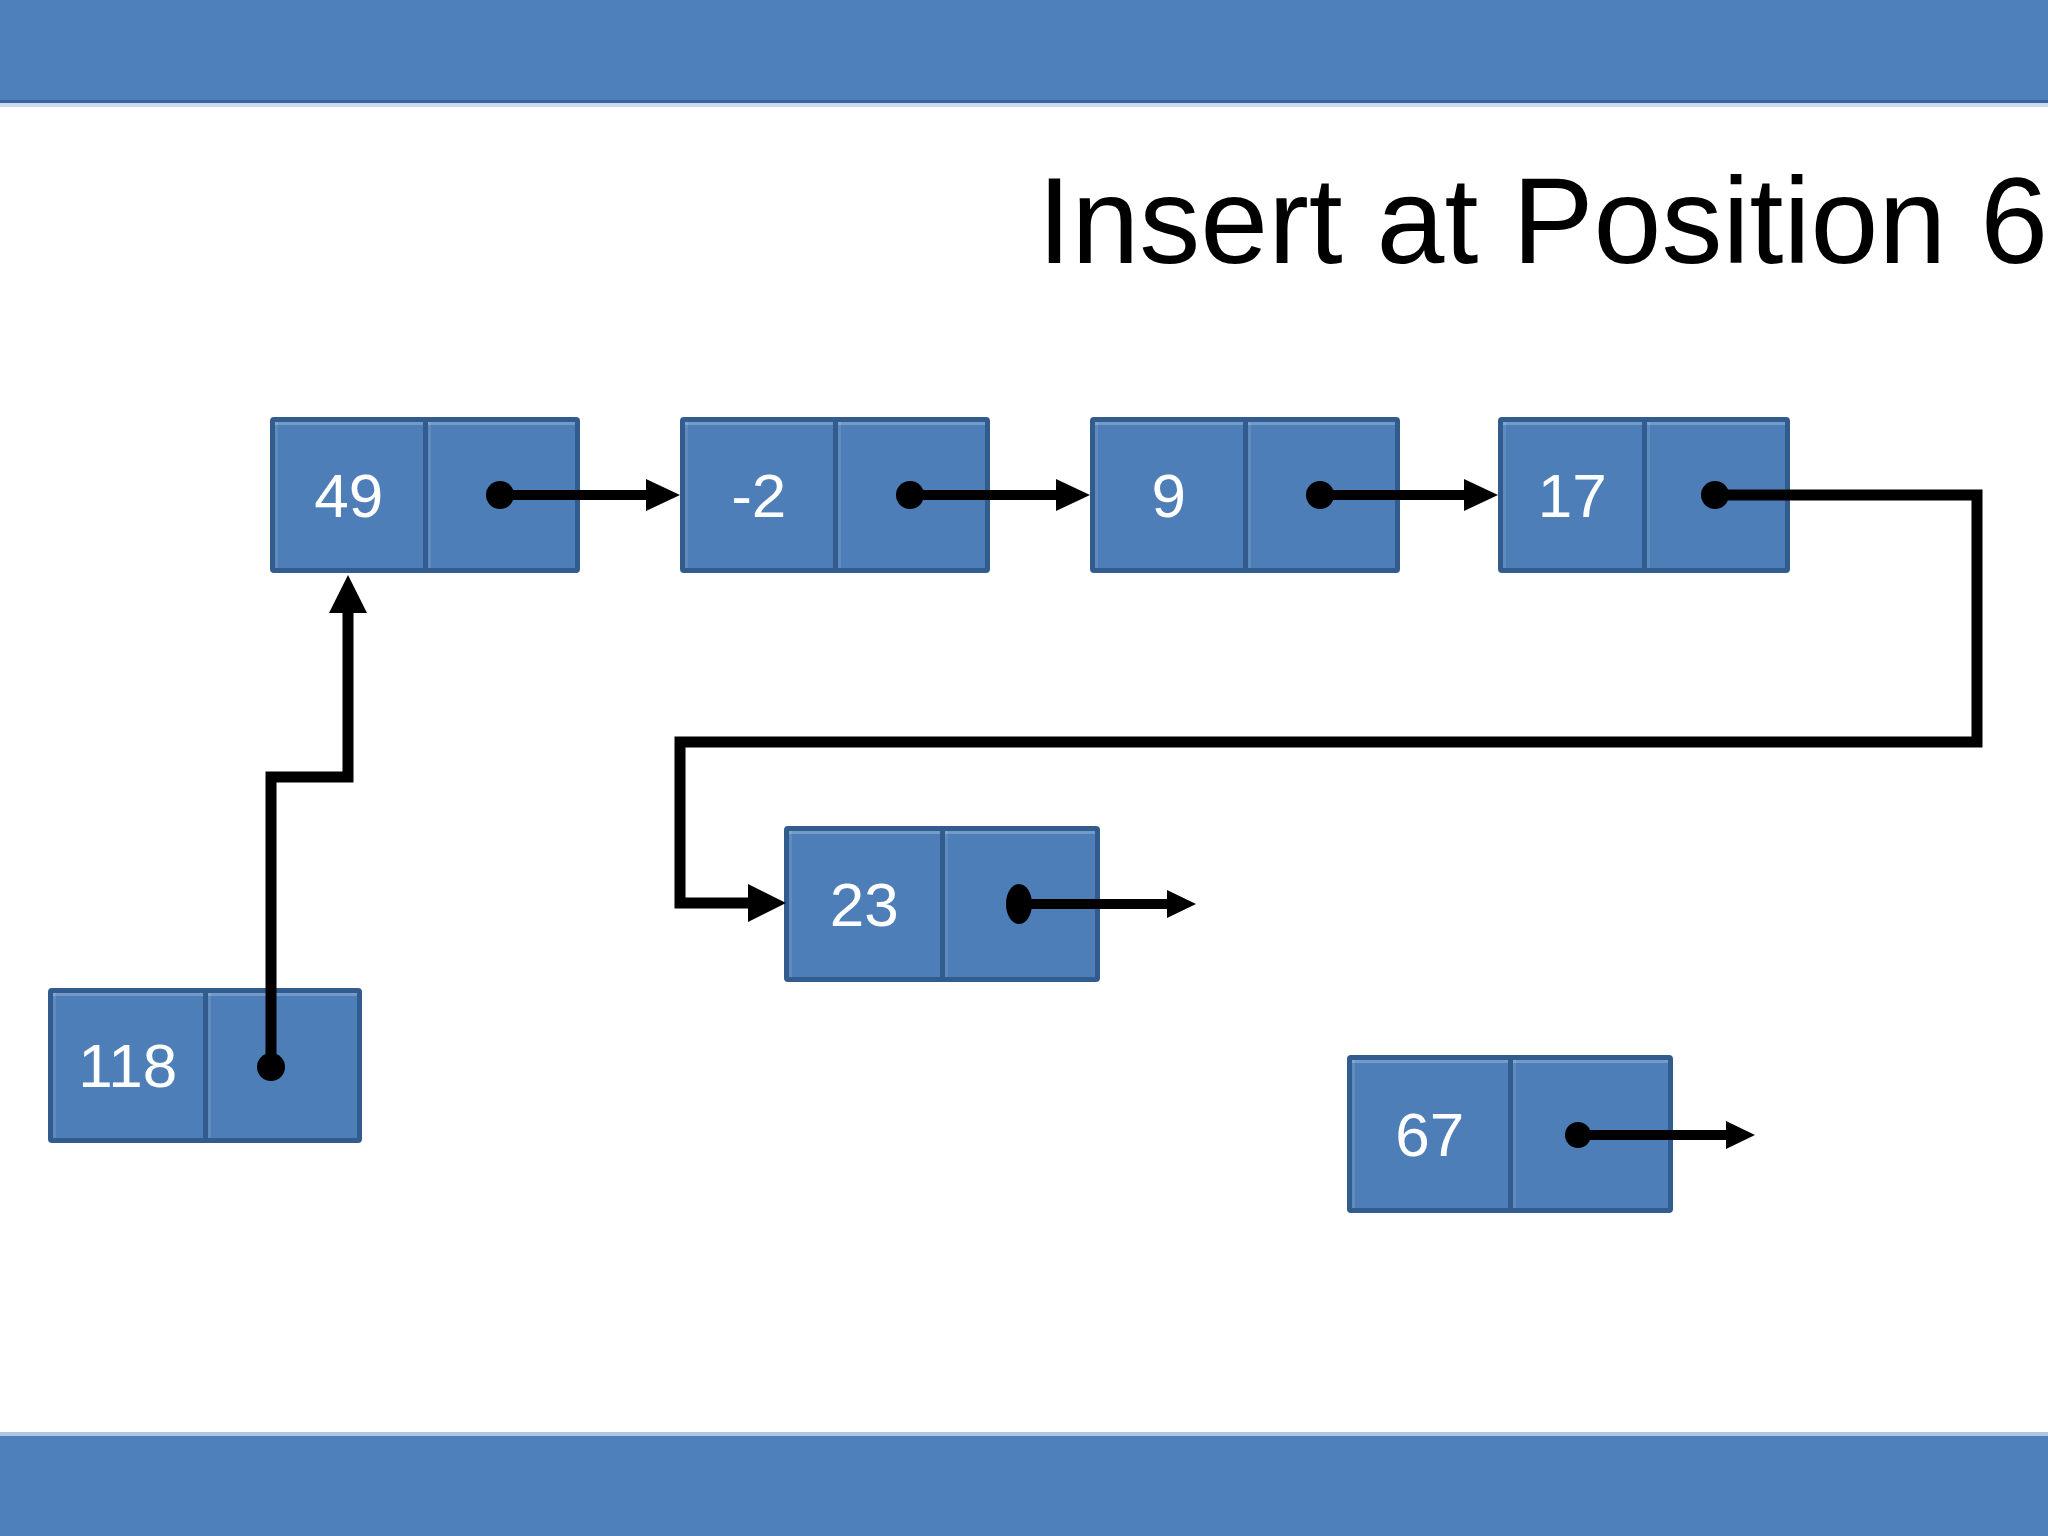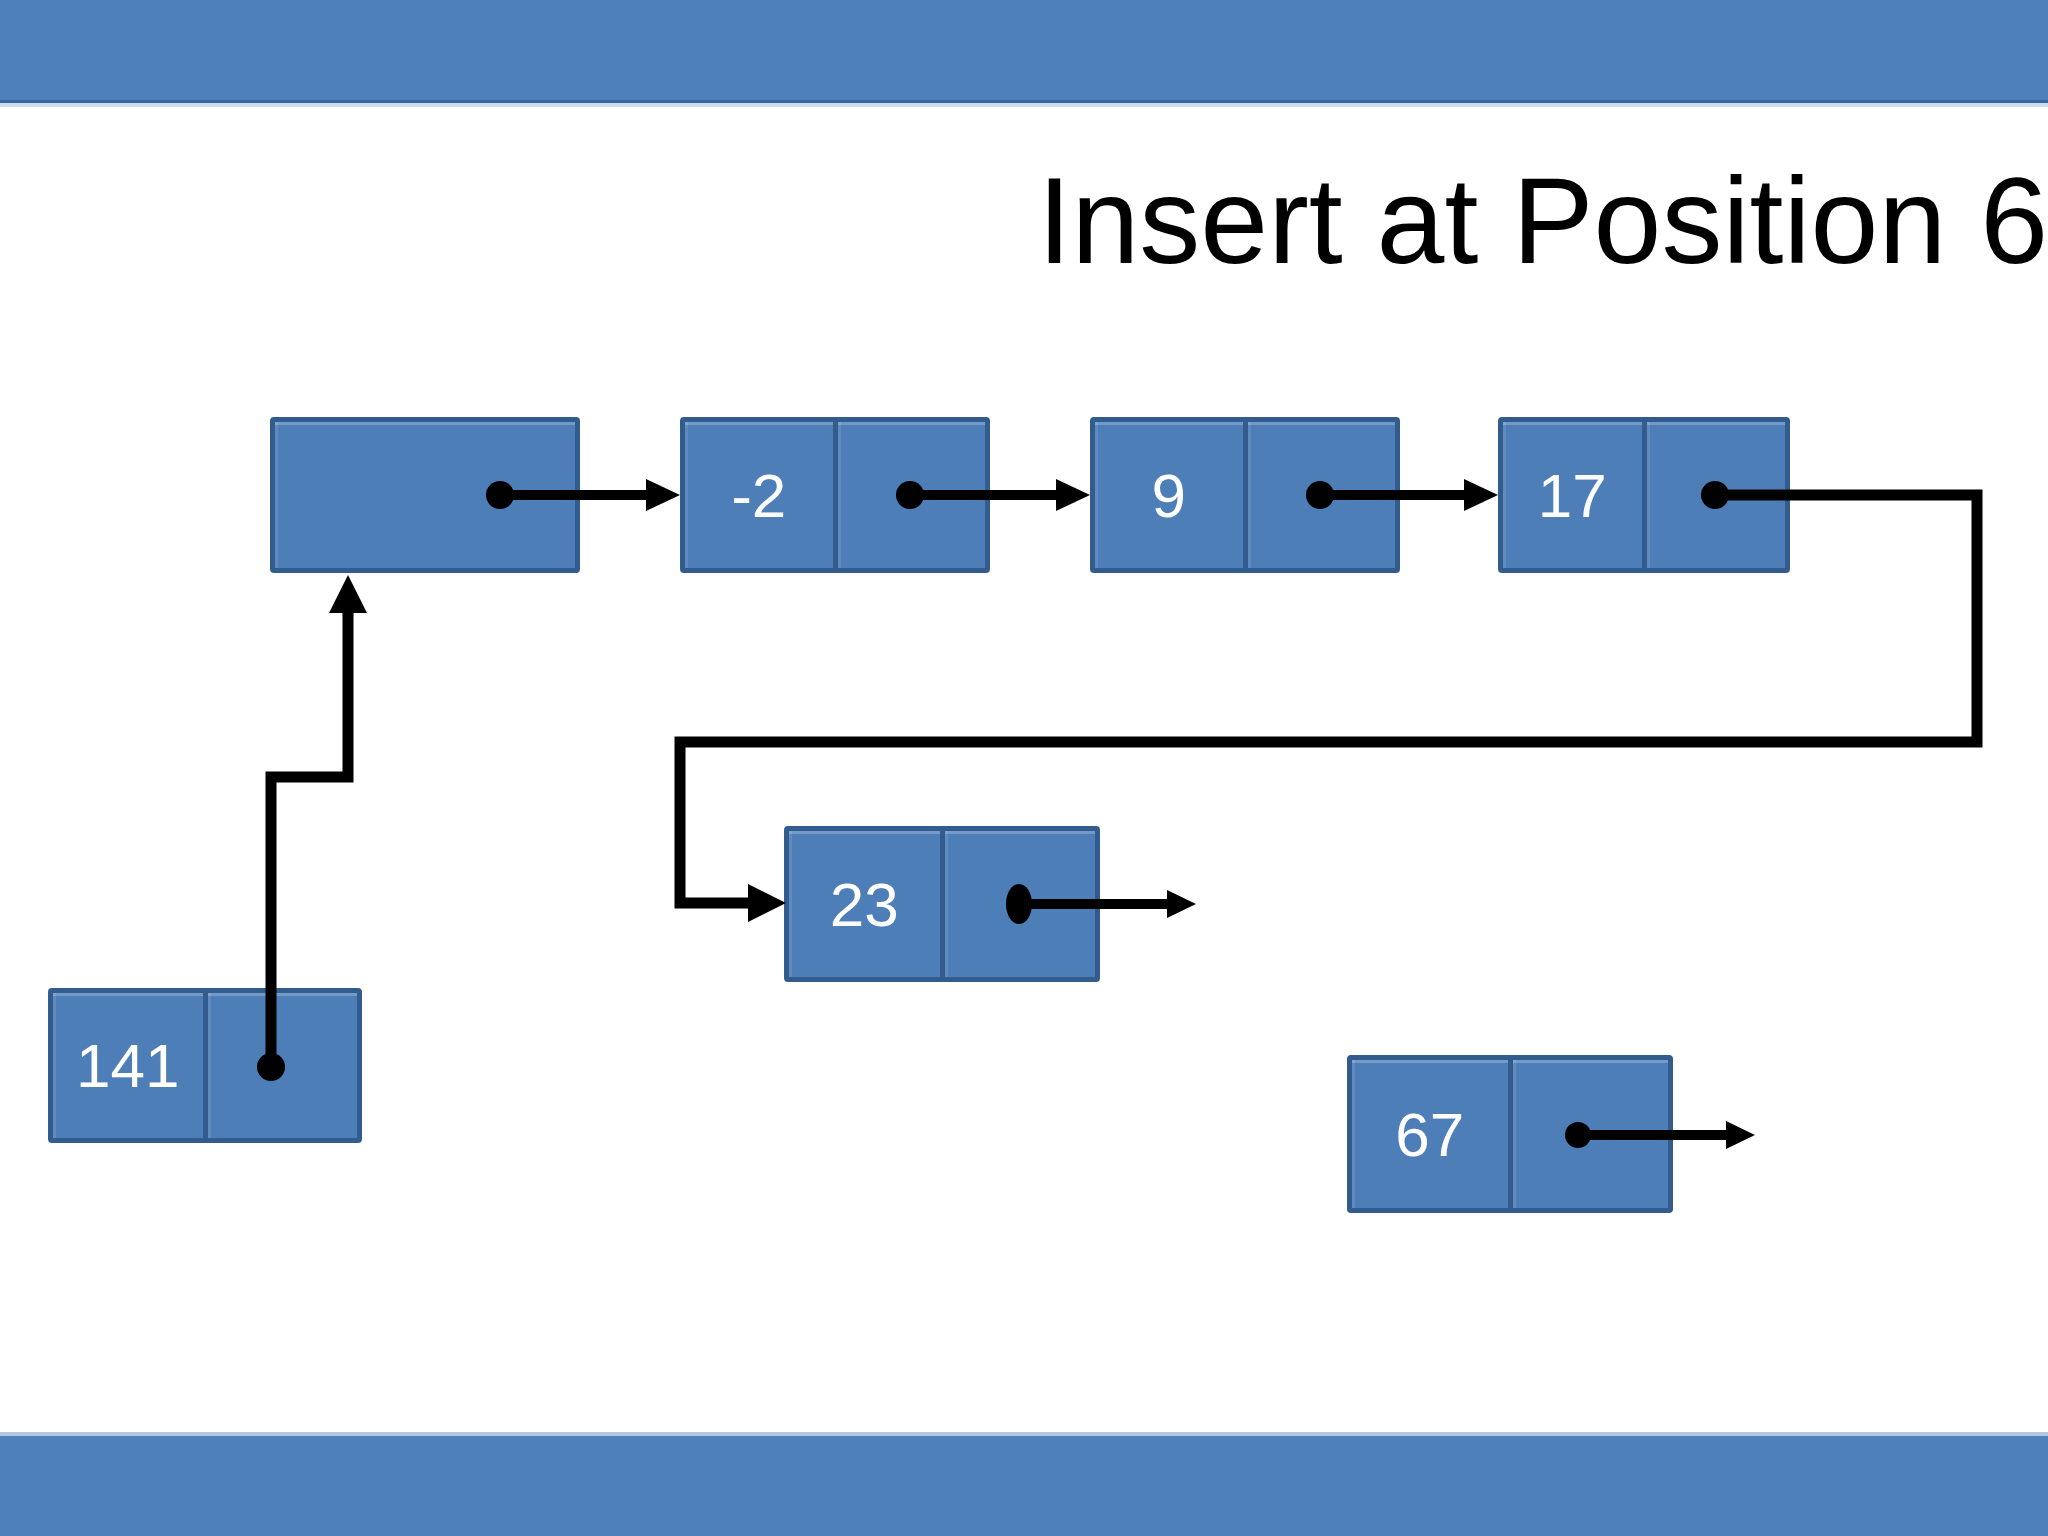--- a/index.html
+++ b/index.html
@@ -38,20 +38,23 @@
 <body>
 
 <div class="slide">
 
   <div class="bar-top"></div>
   <div class="bar-bottom"></div>
 
   <div class="title">Insert at Position 6</div>
 
   <div class="node" style="left:270px;top:417px;width:310px;height:156px;">
+    <div class="cell value">
+      <span>49</span>
+    </div>
     <div class="cell pointer"></div>
   </div>
 
   <div class="node" style="left:680px;top:417px;width:310px;height:156px;">
     <div class="cell value">
       <span>-2</span>
     </div>
     <div class="cell pointer"></div>
   </div>
 
@@ -71,21 +74,21 @@
 
   <div class="node" style="left:784px;top:826px;width:316px;height:156px;">
     <div class="cell value">
       <span>23</span>
     </div>
     <div class="cell pointer"></div>
   </div>
 
   <div class="node" style="left:48px;top:988px;width:314px;height:155px;">
     <div class="cell value">
-      <span>141</span>
+      <span>118</span>
     </div>
     <div class="cell pointer"></div>
   </div>
 
   <div class="node" style="left:1347px;top:1055px;width:326px;height:158px;">
     <div class="cell value">
       <span>67</span>
     </div>
     <div class="cell pointer"></div>
   </div>

